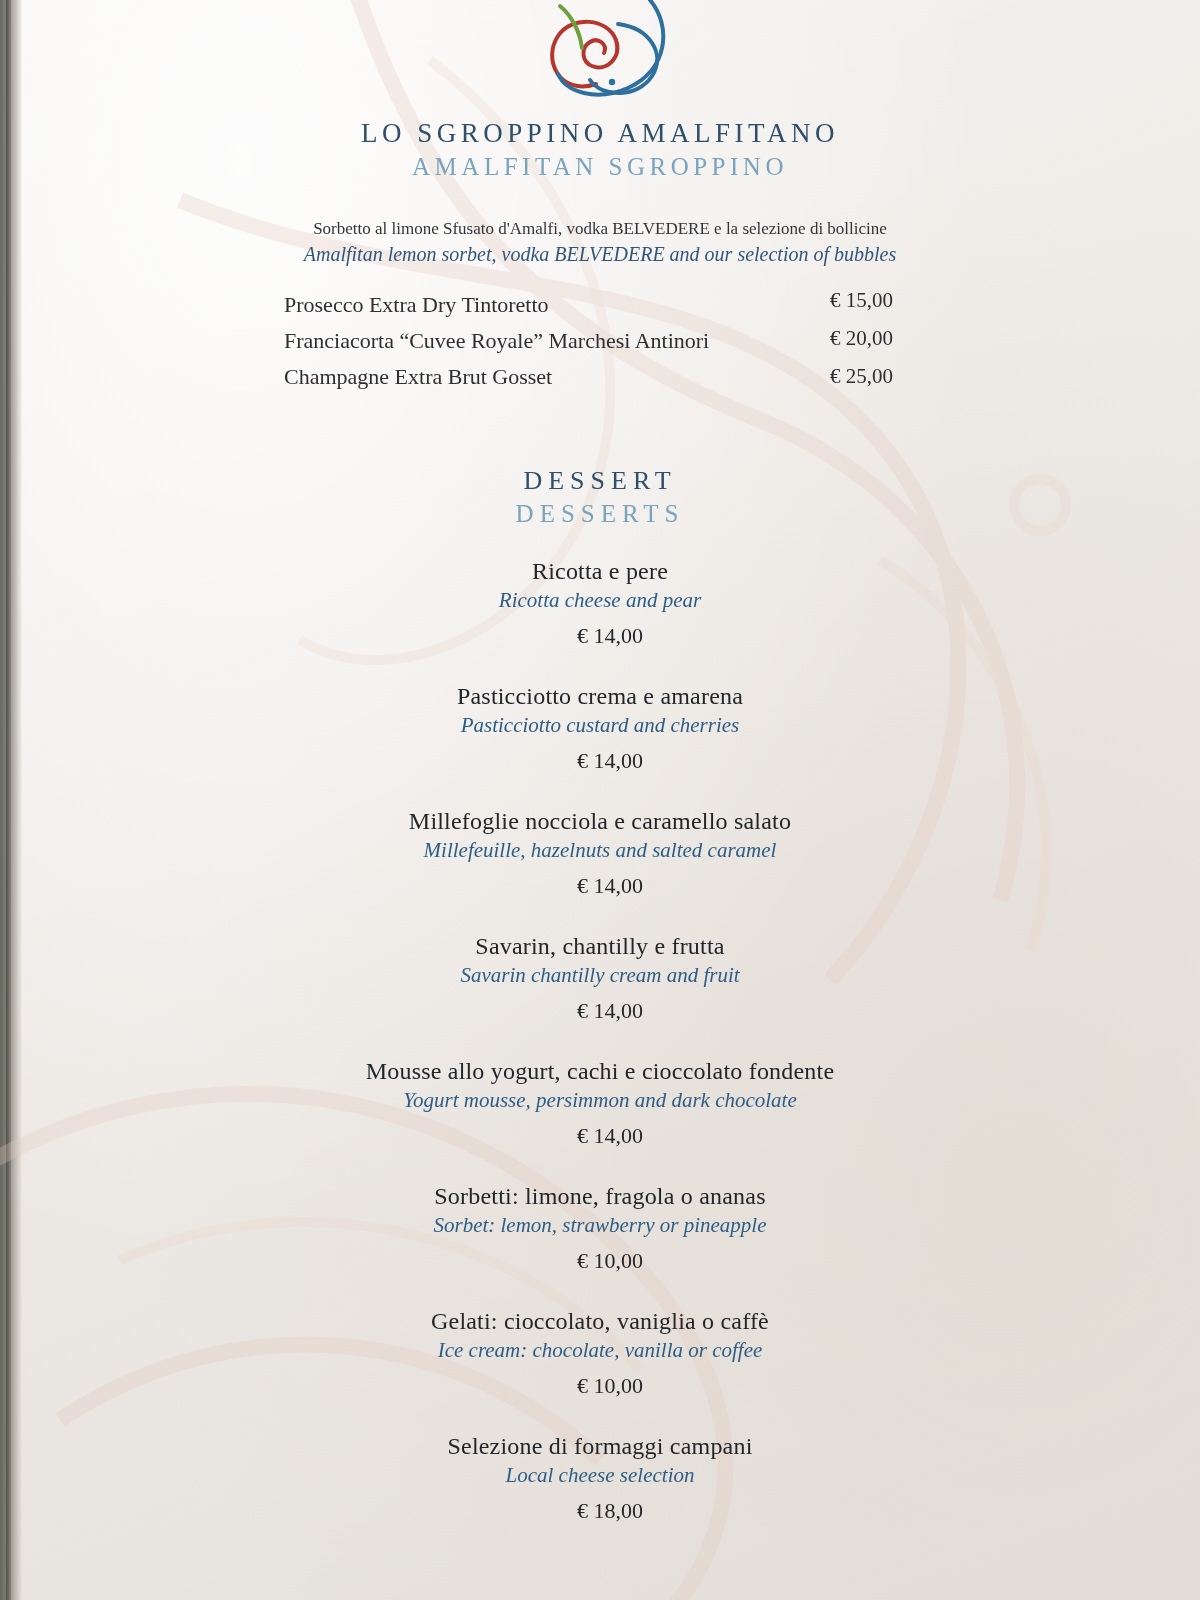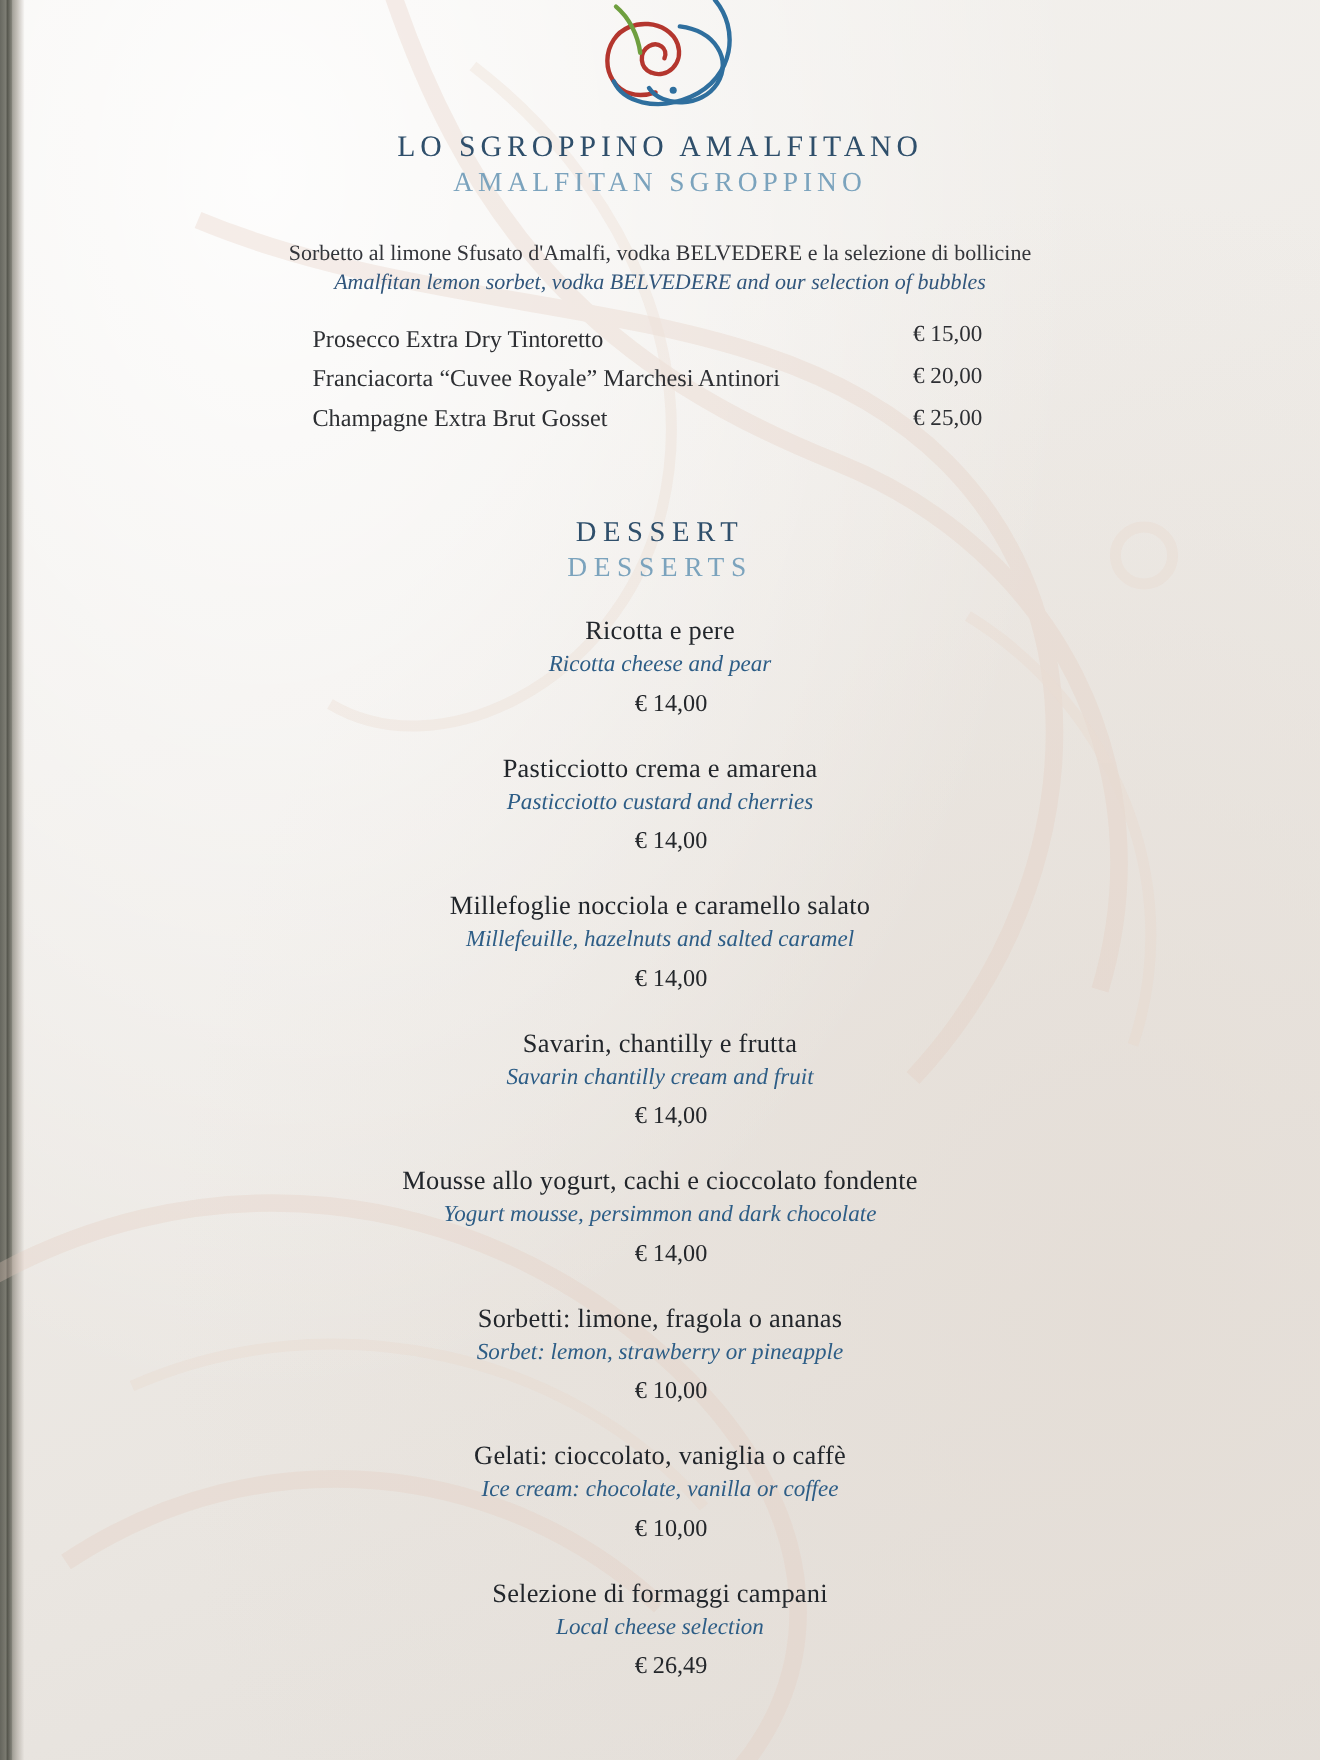--- a/index.html
+++ b/index.html
@@ -82,21 +82,21 @@
     margin-top: 4px;
     font-family: "Liberation Serif", serif;
   }
 
   
   .sgroppino-desc {
     text-align: center;
     margin-top: 38px;
   }
   .desc-it {
-    font-size: 20px;
+    font-size: 17px;
     color: #33353a;
   }
   .desc-en {
     font-size: 20px;
     color: #31567c;
     font-style: italic;
     margin-top: 4px;
   }
 
   .bubbles-list {
@@ -265,18 +265,18 @@
 
       <div class="dish">
         <div class="dish-it">Gelati: cioccolato, vaniglia o caffè</div>
         <div class="dish-en">Ice cream: chocolate, vanilla or coffee</div>
         <div class="dish-price">€ 10,00</div>
       </div>
 
       <div class="dish">
         <div class="dish-it">Selezione di formaggi campani</div>
         <div class="dish-en">Local cheese selection</div>
-        <div class="dish-price">€ 26,49</div>
+        <div class="dish-price">€ 18,00</div>
       </div>
 
     </div>
   </div>
 </div>
 
 </body></html>

